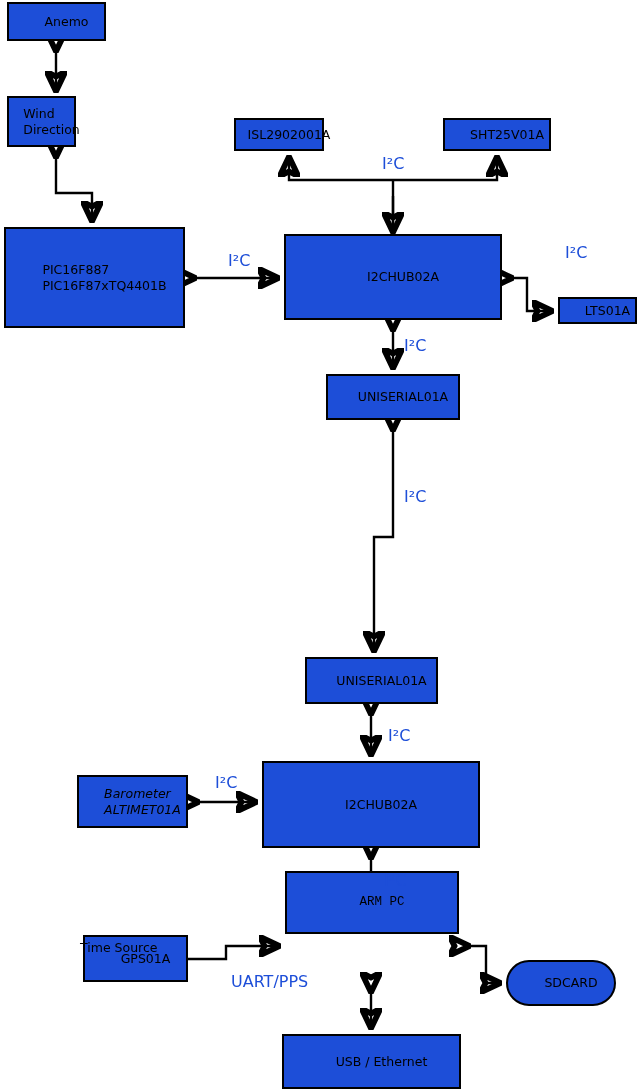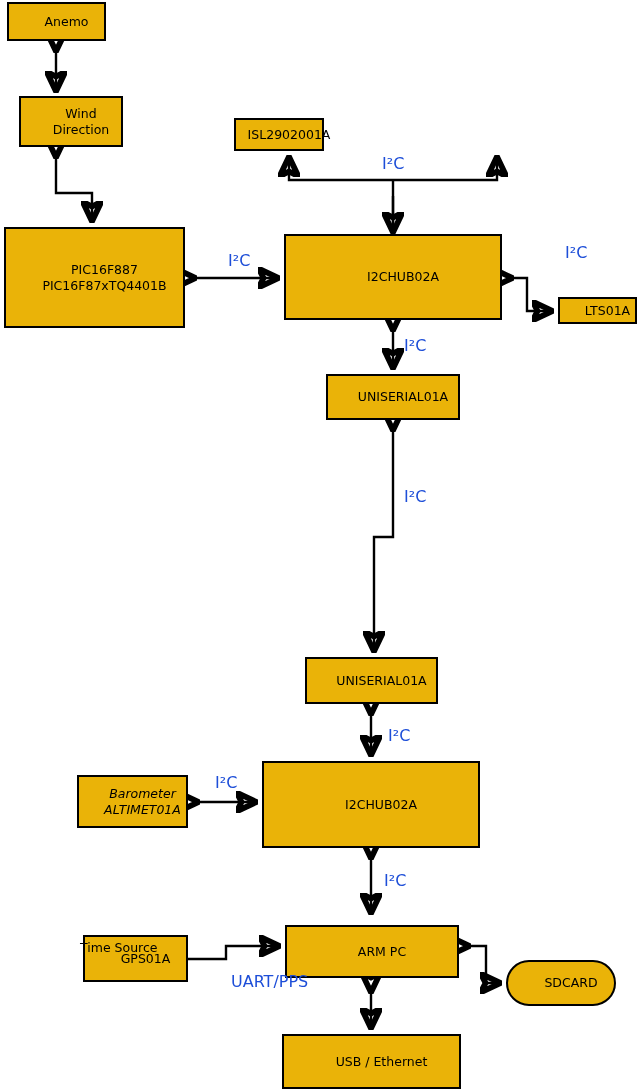--- a/index.html
+++ b/index.html
@@ -14,25 +14,25 @@
     position: relative;
     width: 640px;
     height: 1089px;
     background: #ffffff;
     overflow: hidden;
   }
   .node {
     position: absolute;
     box-sizing: border-box;
     border: 2px solid #000000;
-    background: #eab308;
+    background: #1d4ed8;
     display: flex;
     align-items: center;
     justify-content: center;
-    text-align: center;
+    text-align: left;
     font-size: 12.5px;
     line-height: 1.25;
     color: #000000;
     z-index: 3;
     padding-left: 20px;
   }
   .node .node-label {
     display: block;
     white-space: pre-line;
     padding: 0 4px;
@@ -135,34 +135,37 @@
 
     <g>
       <line x1="371" y1="990" x2="371" y2="1026" marker-start="url(#ah)" marker-end="url(#ah)"></line>
     </g>
   </svg>
 
   <div class="node" style="left:7px;top:2px;width:99px;height:39px;">
     <span class="node-label">Anemo</span>
   </div>
 
-  <div class="node" style="left:19px;top:96px;width:104px;height:51px;">
+  <div class="node" style="left:7px;top:96px;width:69px;height:51px;">
     <span class="node-label">Wind
 Direction</span>
   </div>
 
   <div class="node" style="left:4px;top:227px;width:181px;height:101px;">
     <span class="node-label">PIC16F887
 PIC16F87xTQ4401B</span>
   </div>
 
   <div class="node" style="left:234px;top:118px;width:90px;height:33px;">
     <span class="node-label">ISL2902001A</span>
   </div>
 
+  <div class="node" style="left:443px;top:118px;width:108px;height:33px;">
+    <span class="node-label">SHT25V01A</span>
+  </div>
 
   <div class="node" style="left:284px;top:234px;width:218px;height:86px;">
     <span class="node-label">I2CHUB02A</span>
   </div>
 
   <div class="node" style="left:558px;top:297px;width:79px;height:27px;">
     <span class="node-label">LTS01A</span>
   </div>
 
   <div class="node" style="left:326px;top:374px;width:134px;height:46px;">
@@ -179,21 +182,21 @@
 
   <div class="node" style="left:77px;top:775px;width:111px;height:53px;font-style:italic;">
     <span class="node-label">Barometer
 ALTIMET01A</span>
   </div>
 
   <div class="node" style="left:67px;top:935px;width:105px;height:47px;margin-left:16px;">
     <span class="node-label">GPS01A</span>
   </div>
 
-  <div class="node" style="left:285px;top:925px;width:174px;height:53px;">
+  <div class="node" style="left:285px;top:871px;width:174px;height:63px;font-family:Liberation Mono, monospace;">
     <span class="node-label">ARM PC</span>
   </div>
 
   <div class="node" style="left:506px;top:960px;width:110px;height:46px;border-radius:23px;">
     <span class="node-label">SDCARD</span>
   </div>
 
   <div class="node" style="left:282px;top:1034px;width:179px;height:55px;">
     <span class="node-label">USB / Ethernet</span>
   </div>

